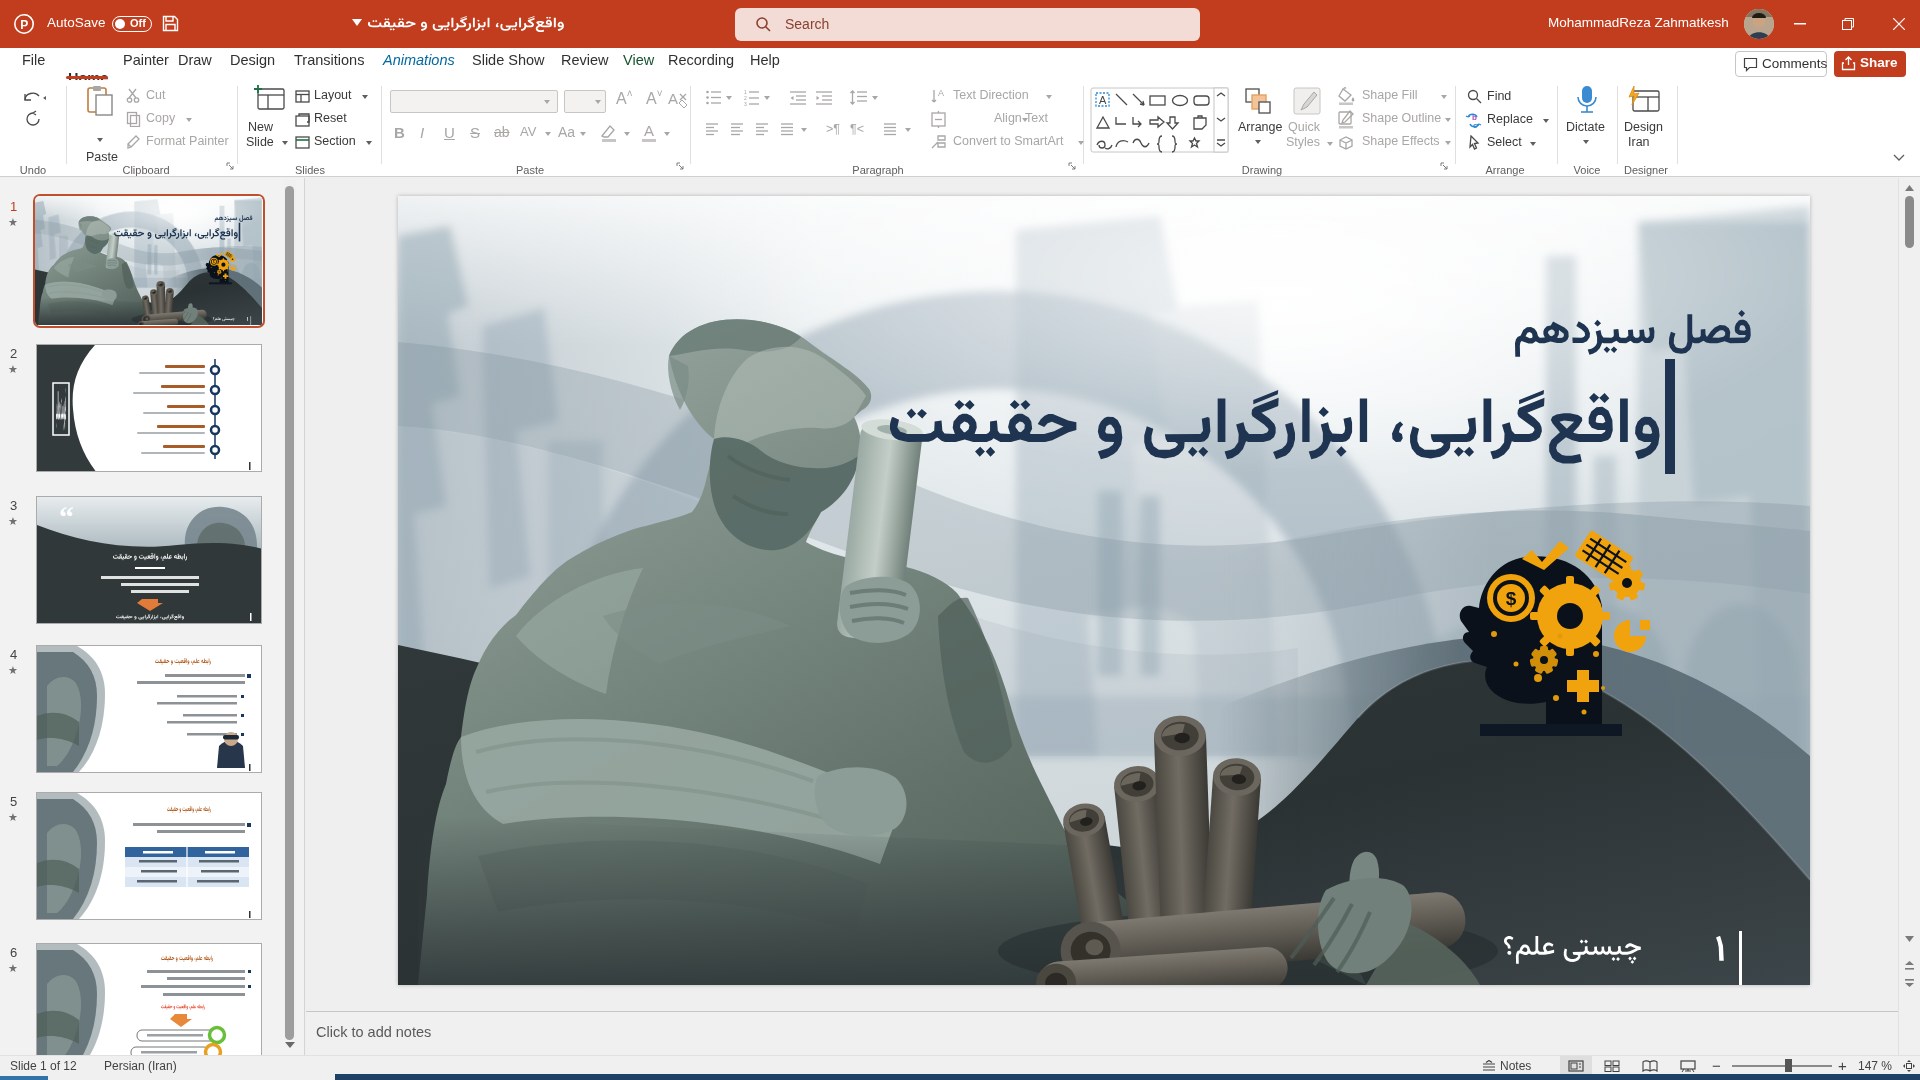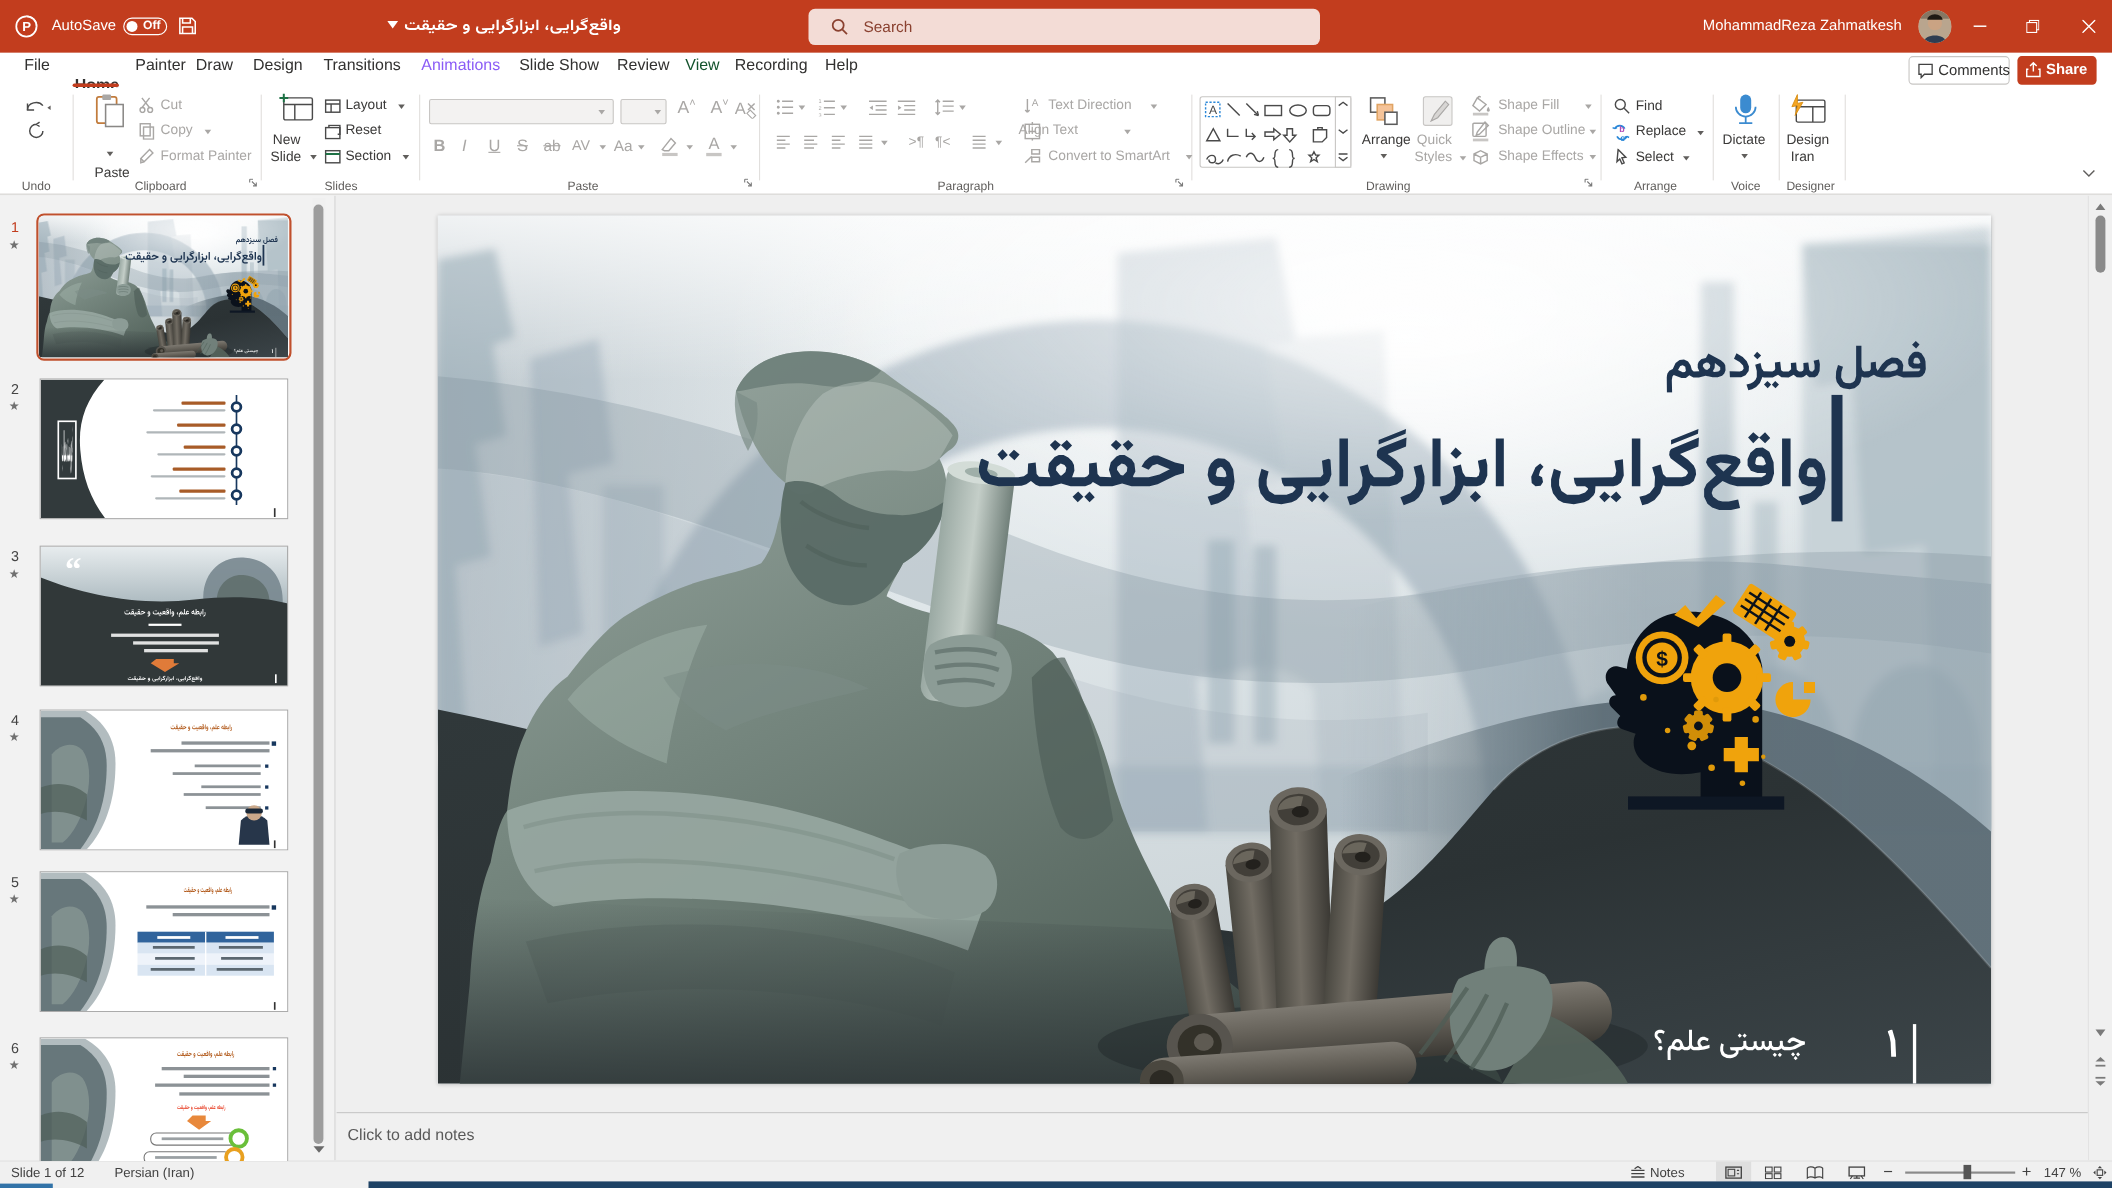--- a/index.html
+++ b/index.html
@@ -340,21 +340,21 @@
       <path d="M0,0 L12,12 M12,0 L0,12" stroke="#fff" stroke-width="1.2"></path>
     </svg>
 </div>
 <div id="tabrow">
     <span class="abs" style="left:22px;top:4px;font-size:14.5px;color:#323130;">File</span>
     <span class="abs" style="left:68px;top:4px;font-size:14.5px;color:#323130;font-weight:bold;margin-top:18px;">Home</span>
     <span class="abs" style="left:123px;top:4px;font-size:14.5px;color:#323130;">Painter</span>
     <span class="abs" style="left:178px;top:4px;font-size:14.5px;color:#323130;">Draw</span>
     <span class="abs" style="left:230px;top:4px;font-size:14.5px;color:#323130;">Design</span>
     <span class="abs" style="left:294px;top:4px;font-size:14.5px;color:#323130;">Transitions</span>
-    <span class="abs" style="left:383px;top:4px;font-size:14.5px;color:#8b5cf6;">Animations</span>
+    <span class="abs" style="left:383px;top:4px;font-size:14.5px;color:#0369a1;font-style:italic;">Animations</span>
     <span class="abs" style="left:472px;top:4px;font-size:14.5px;color:#323130;">Slide Show</span>
     <span class="abs" style="left:561px;top:4px;font-size:14.5px;color:#323130;">Review</span>
     <span class="abs" style="left:623px;top:4px;font-size:14.5px;color:#14532d;">View</span>
     <span class="abs" style="left:668px;top:4px;font-size:14.5px;color:#323130;">Recording</span>
     <span class="abs" style="left:750px;top:4px;font-size:14.5px;color:#323130;">Help</span>
     <div class="abs" style="left:66px;top:28px;width:42px;height:3px;background:#c23d1e;border-radius:2px;"></div>
     <div class="abs" style="left:1735px;top:3px;width:92px;height:26px;border:1px solid #c8c6c4;border-radius:4px;">
 <svg class="abs" style="left:7px;top:5px" width="15" height="15" viewBox="0 0 15 15">
         <path d="M1.5,1.5 h12 v9 h-7 l-3,3 v-3 h-2 Z" stroke="#424242" fill="none" stroke-width="1.2"></path>
       </svg>
@@ -575,21 +575,21 @@
       <path d="M4,2 v12 M4,14 l-2,-2 M4,14 l2,-2" class="icg"></path>
       <text x="8" y="8" font-size="9" fill="#a9a7a5">A</text>
     </svg>
 <span class="rtxg abs" style="left:953px;top:8px;">Text Direction</span>
     <span class="car carg abs" style="left:1046px;top:15px;"></span>
 <svg class="abs" style="left:930px;top:31px" width="17" height="17" viewBox="0 0 17 17">
       <rect x="2" y="2" width="13" height="13" class="icg"></rect>
       <line x1="5" y1="8.5" x2="12" y2="8.5" class="icg"></line>
       <path d="M8.5,2 v-2 M8.5,15 v2" class="icg"></path>
     </svg>
-<span class="rtxg abs" style="left:926px;top:31px;">Align Text</span>
+<span class="rtxg abs" style="left:994px;top:31px;">Align Text</span>
     <span class="car carg abs" style="left:1022px;top:38px;"></span>
 <svg class="abs" style="left:930px;top:54px" width="17" height="17" viewBox="0 0 17 17">
       <path d="M2,14 L8,8 M8,2 l7,0 0,4 -7,0 Z M8,9 l7,0 0,4 -7,0 Z" class="icg"></path>
     </svg>
 <span class="rtxg abs" style="left:953px;top:54px;">Convert to SmartArt</span>
     <span class="car carg abs" style="left:1078px;top:61px;"></span>
     <svg class="abs" style="left:0px;top:-80px;width:1460px;height:177px" viewBox="0 0 1460 177">
       <rect x="1091" y="88" width="137" height="64" rx="2" fill="#fff" stroke="#c8c6c4"></rect>
 <g class="ic" stroke-width="1.1">
 <rect x="1096" y="93" width="13" height="13" fill="#fff" stroke="#2b88d8" stroke-dasharray="2 1.5"></rect>

